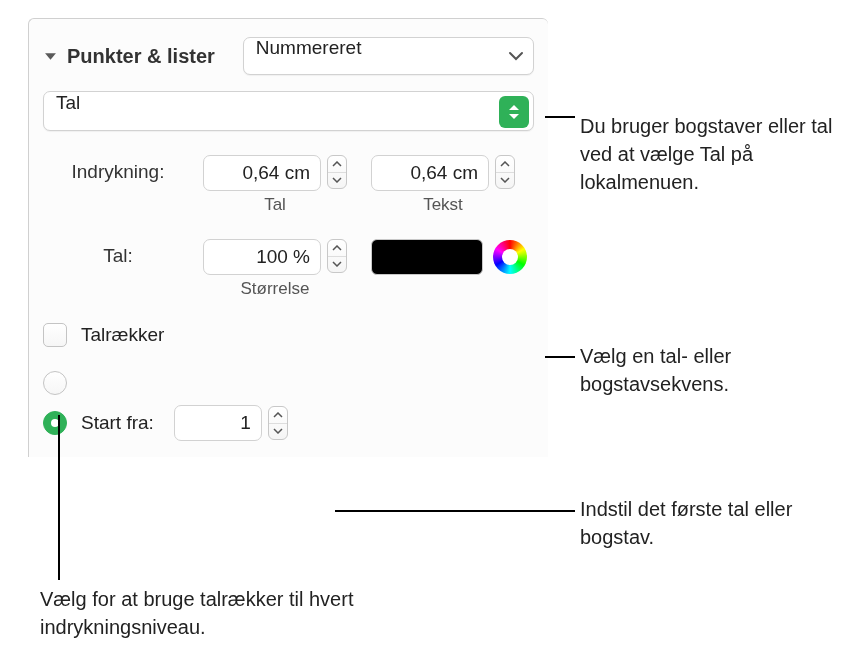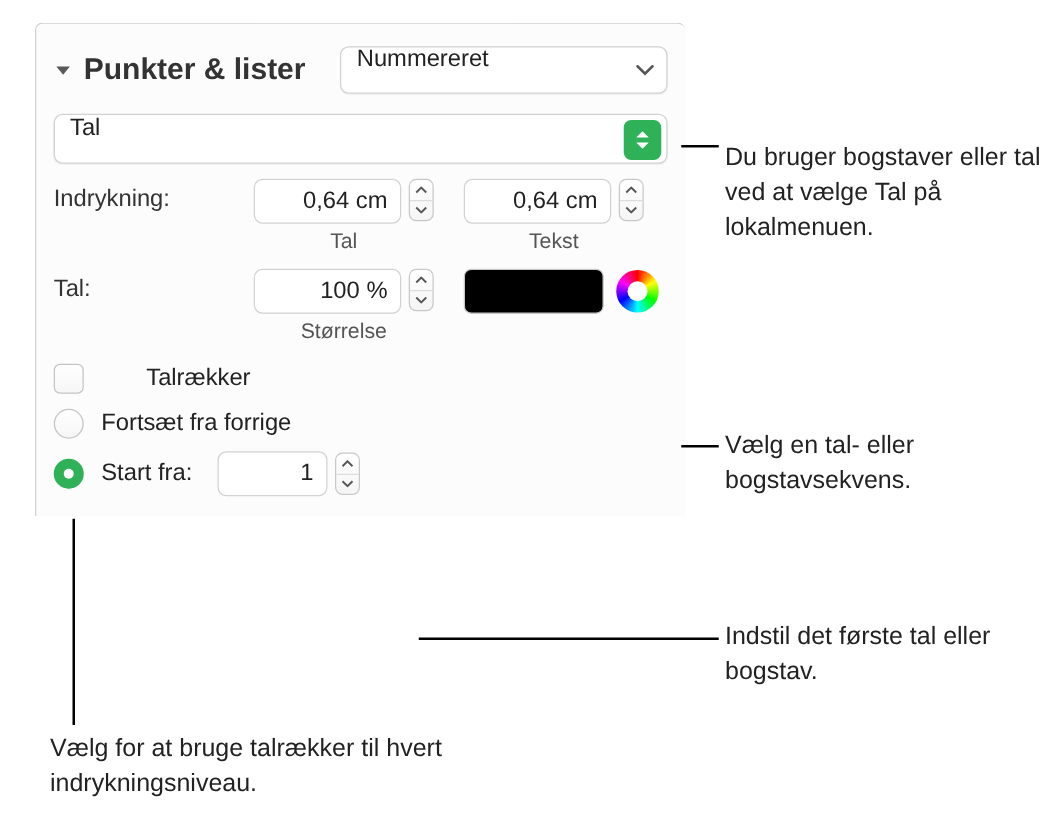--- a/index.html
+++ b/index.html
@@ -16,33 +16,33 @@
       left: 28px;
       top: 18px;
       width: 520px;
       background: #fcfcfc;
       border: 1px solid #d0d0d0;
       border-bottom: none;
       border-right: none;
       border-radius: 6px 6px 0 0;
       padding: 18px 14px 12px 14px;
     }
-    .row { display: flex; align-items: center; margin-bottom: 12px; }
+    .row { display: flex; align-items: center; margin-bottom: 24px; }
     .header-row { display: flex; align-items: center; margin-bottom: 16px; }
     .disclosure {
       width: 14px;
       height: 14px;
       margin-right: 10px;
       display: inline-flex;
       align-items: center;
       justify-content: center;
     }
     .disclosure svg { width: 13px; height: 13px; }
     .section-title {
-      font-size: 24px;
+      font-size: 20px;
       font-weight: 700;
       color: #333;
       flex: 0 0 auto;
       margin-right: 28px;
     }
     .popup {
       position: relative;
       background: #fff;
       border: 1px solid #d2d2d2;
       border-radius: 7px;
@@ -80,21 +80,21 @@
       border-radius: 6px;
       display: flex;
       flex-direction: column;
       align-items: center;
       justify-content: center;
     }
     .popup-green-arrows svg { width: 12px; height: 6px; }
     .field-label {
       font-size: 19px;
       color: #333;
-      text-align: left;
+      text-align: center;
     }
     .text-input {
       background: #fff;
       border: 1px solid #d2d2d2;
       border-radius: 7px;
       height: 36px;
       font-size: 19px;
       color: #222;
       padding: 0 10px;
       text-align: right;
@@ -290,28 +290,27 @@
       </div>
       <span class="sub-label" style="text-align:center;">Størrelse</span>
     </div>
     <div style="display:flex; align-items:center; margin-left:24px;">
       <div class="color-well"></div>
       <div class="color-picker"></div>
     </div>
   </div>
 
 
-  <div class="row" style="margin-top:16px; gap:36px;">
+  <div class="row" style="margin-top:16px; ">
     <div class="checkbox"></div>
     <span class="check-radio-label">Talrækker</span>
   </div>
 
   <div class="row" style="margin-bottom:10px;">
     <div class="radio"></div>
-    <span class="check-radio-label">Fortsæt fra forrige</span>
   </div>
 
   <div class="row" style="margin-bottom:4px;">
     <div class="radio selected"></div>
     <span class="check-radio-label" style="margin-right:20px;">Start fra:</span>
     <input class="text-input" style="width: 88px;" value="1">
     <div class="stepper">
       <div class="stepper-btn">
           <svg viewBox="0 0 10 6">
             <path d="M1 5 L5 1 L9 5" stroke="#555" stroke-width="1.5" fill="none"></path>

